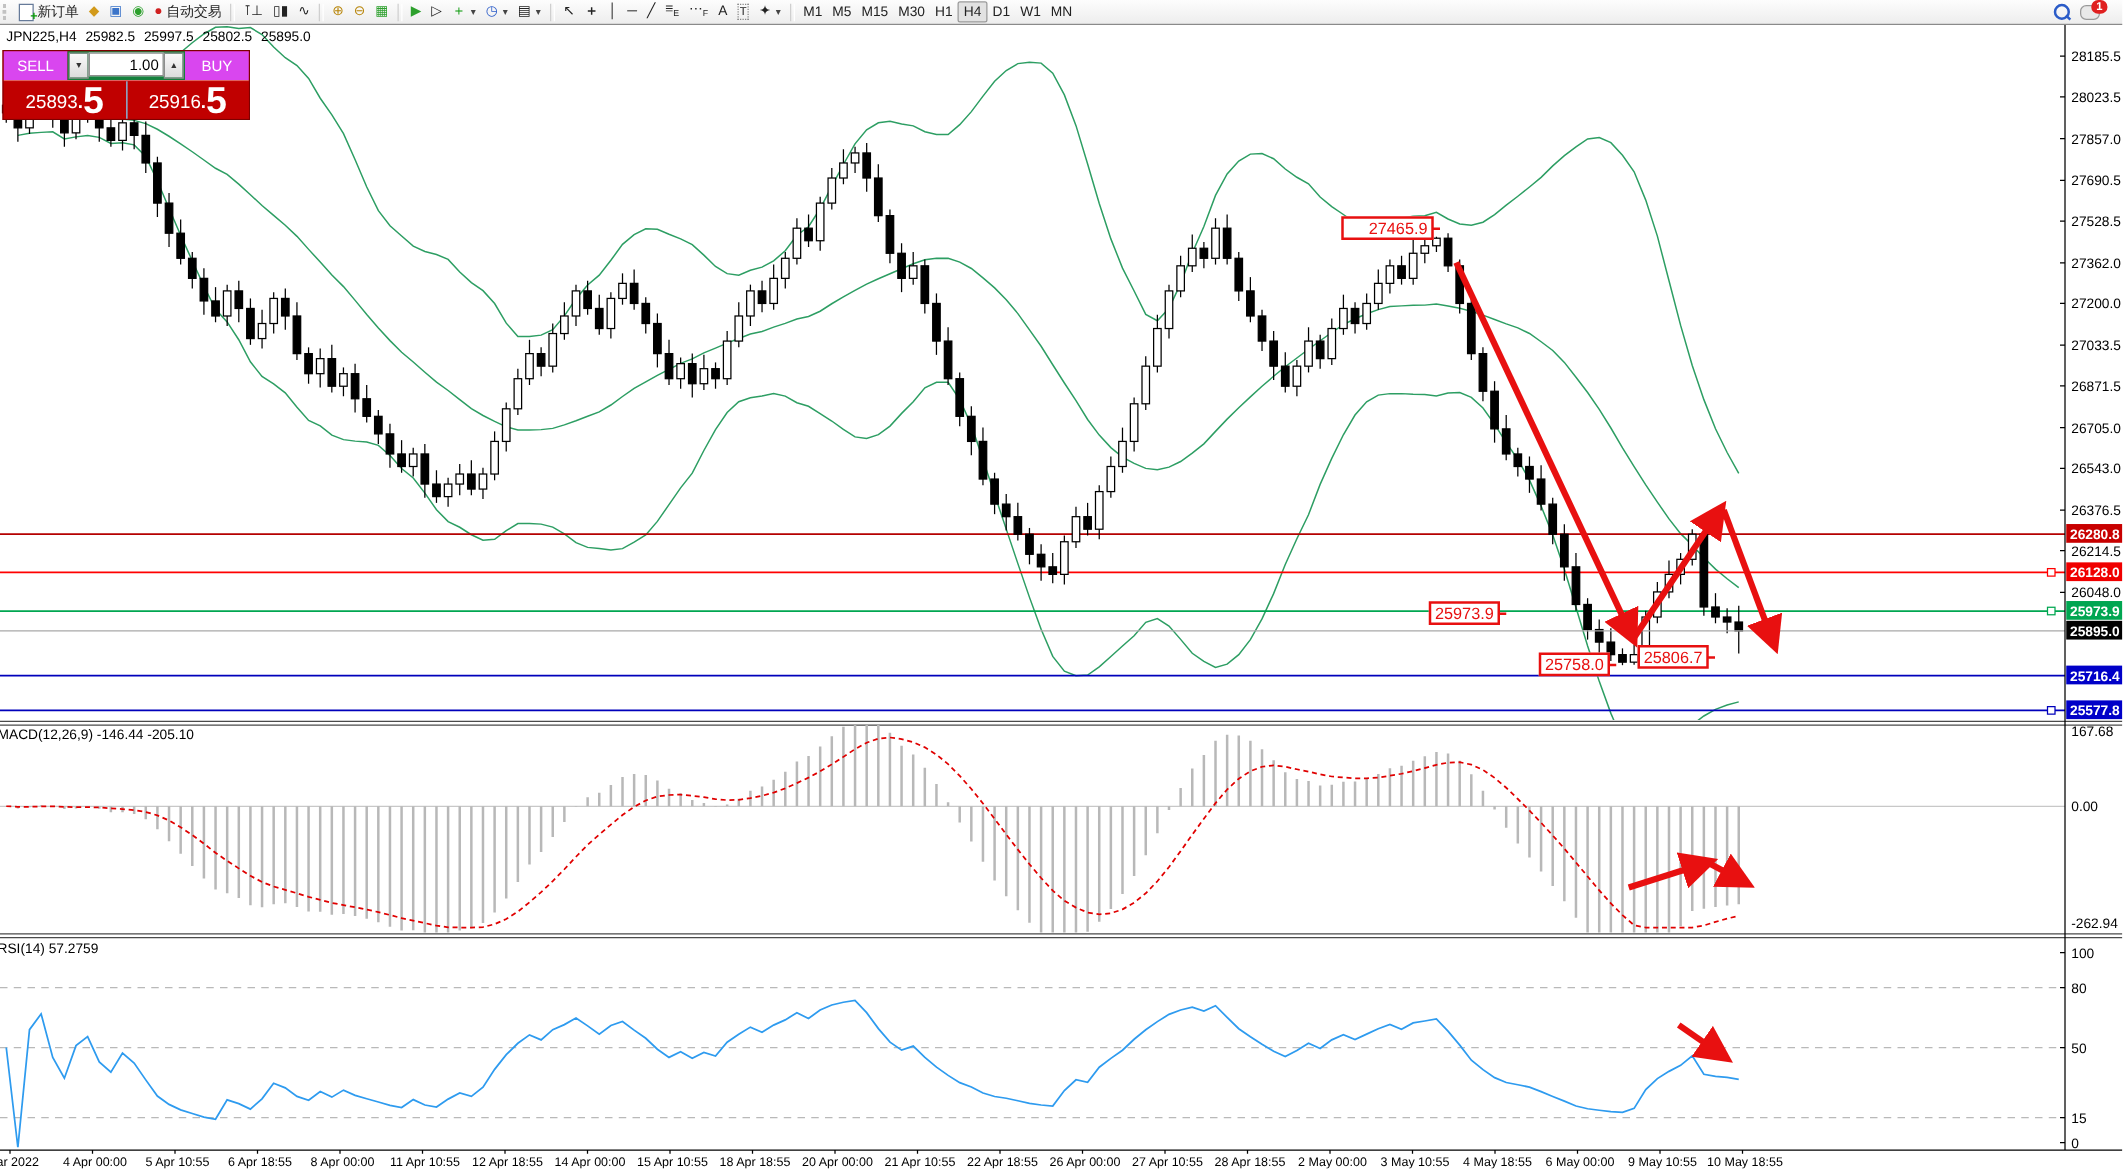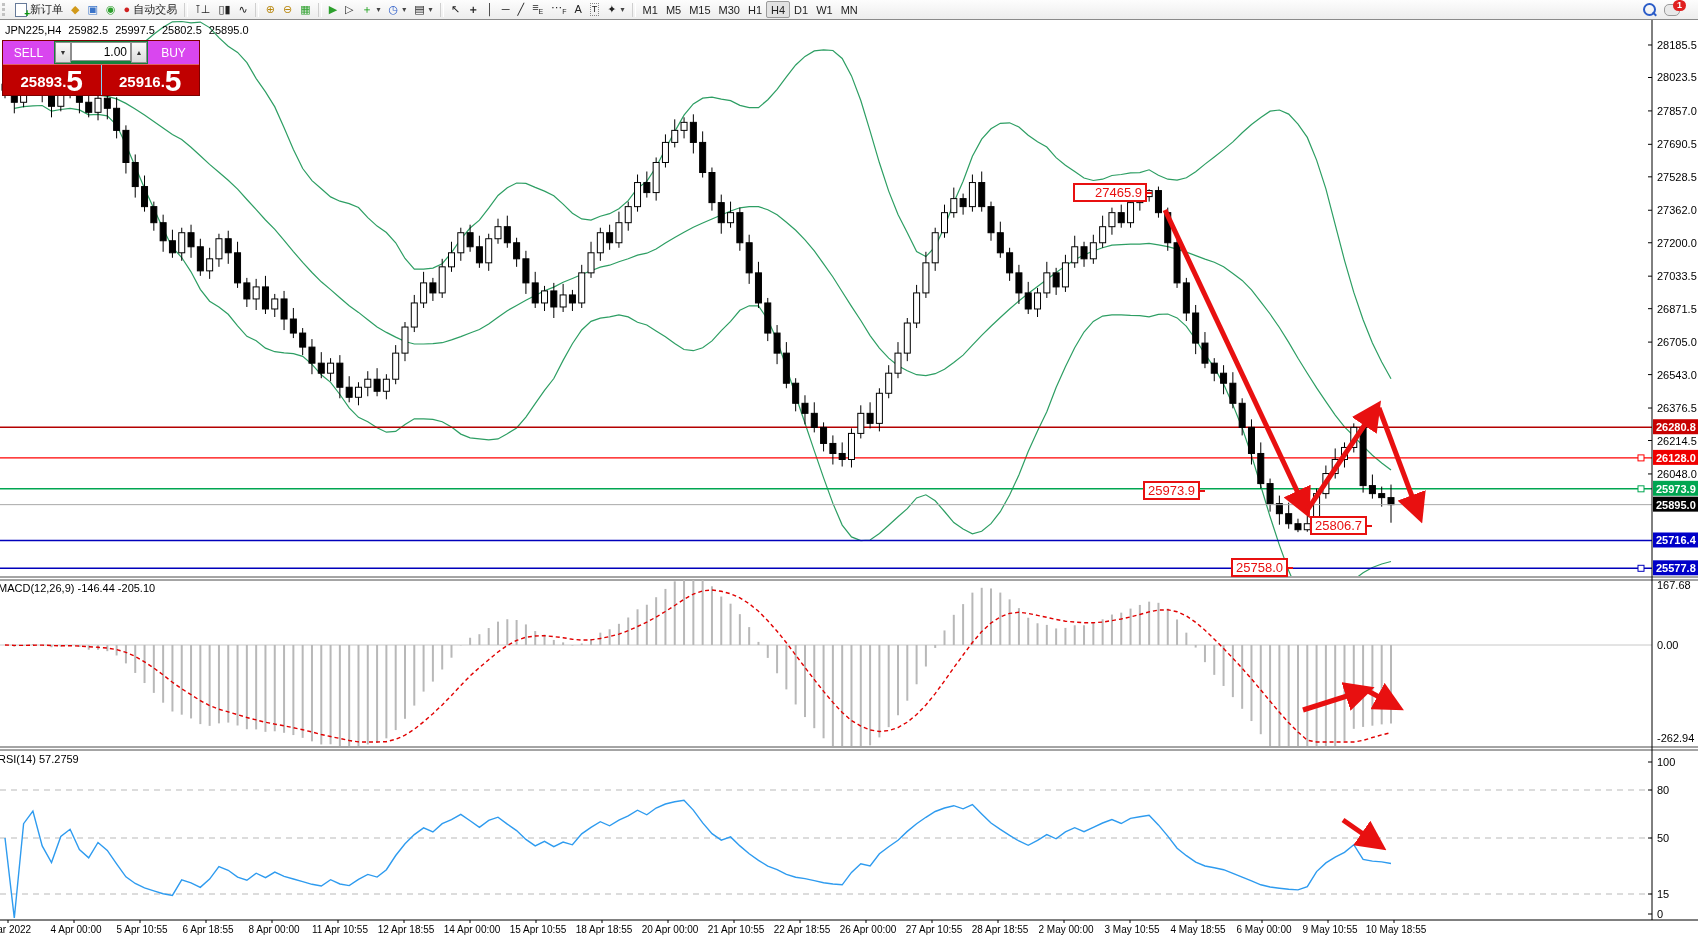--- a/index.html
+++ b/index.html
@@ -30,21 +30,21 @@
   #tp-row1{display:flex;height:23px;align-items:stretch}
   .tpbig{flex:1;color:#fff;font-size:12px;display:flex;align-items:center;justify-content:center;background:#d946ef}
   #tp-vol{display:flex;background:#15803d;padding:1px}
   #tp-vol .step{width:14px;height:19px;background:linear-gradient(#fafafa,#dcdcdc);border:1px solid #8e8e8e;
                 font-size:7px;color:#333;display:flex;align-items:center;justify-content:center}
   #tp-vol input{width:52px;height:17px;border:1px solid #8e8e8e;font-size:12px;text-align:right;padding:0 3px;
                 font-family:"Liberation Sans",sans-serif}
   #tp-row2{display:flex;height:30px;border-top:1px solid #e06060}
   .tpprice{flex:1;color:#fff;display:flex;align-items:flex-end;justify-content:center;padding-bottom:1px;background:#c00000}
   .tpprice.right{border-left:1px solid #7dd3fc}
-  .pmain{font-size:15px;font-weight:bold;line-height:24px}
+  .pmain{font-size:15px;font-weight:normal;line-height:24px}
   .ppip{font-size:30px;font-weight:bold;line-height:26px}
   .pdot{font-size:15px;font-weight:bold;line-height:24px}
   
   .panelabel{position:absolute;font-size:11px;color:#000;z-index:20;white-space:nowrap}
   
   .callout{position:absolute;border:2px solid #e81010;background:#fff;color:#e81010;font-size:13px;
            padding:0 3px;line-height:15px;z-index:22;white-space:nowrap}
   .callout:after{content:"";position:absolute;right:-7px;top:50%;width:6px;height:2px;margin-top:-1px;background:#e81010}
   #chart-svg{position:absolute;left:0;top:18px}
 </style>
@@ -828,17 +828,17 @@
       <line x1="1165" y1="192" x2="1306" y2="492" stroke="#e81010" stroke-width="5" marker-end="url(#arr)"></line>
       <line x1="1306" y1="494" x2="1376" y2="390" stroke="#e81010" stroke-width="5" marker-end="url(#arr)"></line>
       <line x1="1379" y1="390" x2="1419" y2="497" stroke="#e81010" stroke-width="5" marker-end="url(#arr)"></line>
       <line x1="1303" y1="692" x2="1366" y2="672" stroke="#e81010" stroke-width="5" marker-end="url(#arr)"></line>
       <line x1="1368" y1="673" x2="1396" y2="688" stroke="#e81010" stroke-width="5" marker-end="url(#arr)"></line>
       <line x1="1343" y1="802" x2="1379" y2="827" stroke="#e81010" stroke-width="5" marker-end="url(#arr)"></line>
     </g>
   </svg>
 
 <div id="callouts">
-    <div class="callout" style="left: 1073px; top: 183px; padding-left: 20px;">27465.9</div>
+    <div class="callout" style="left: 1073px; top: 173px; padding-left: 20px;">27465.9</div>
     <div class="callout" style="left: 1143px; top: 481px;">25973.9</div>
-    <div class="callout" style="left: 1231px; top: 522px; margin-top: 36px;">25758.0</div>
+    <div class="callout" style="left: 1231px; top: 522px;">25758.0</div>
     <div class="callout" style="left: 1310px; top: 516px;">25806.7</div>
   </div>
 
 </body></html>

